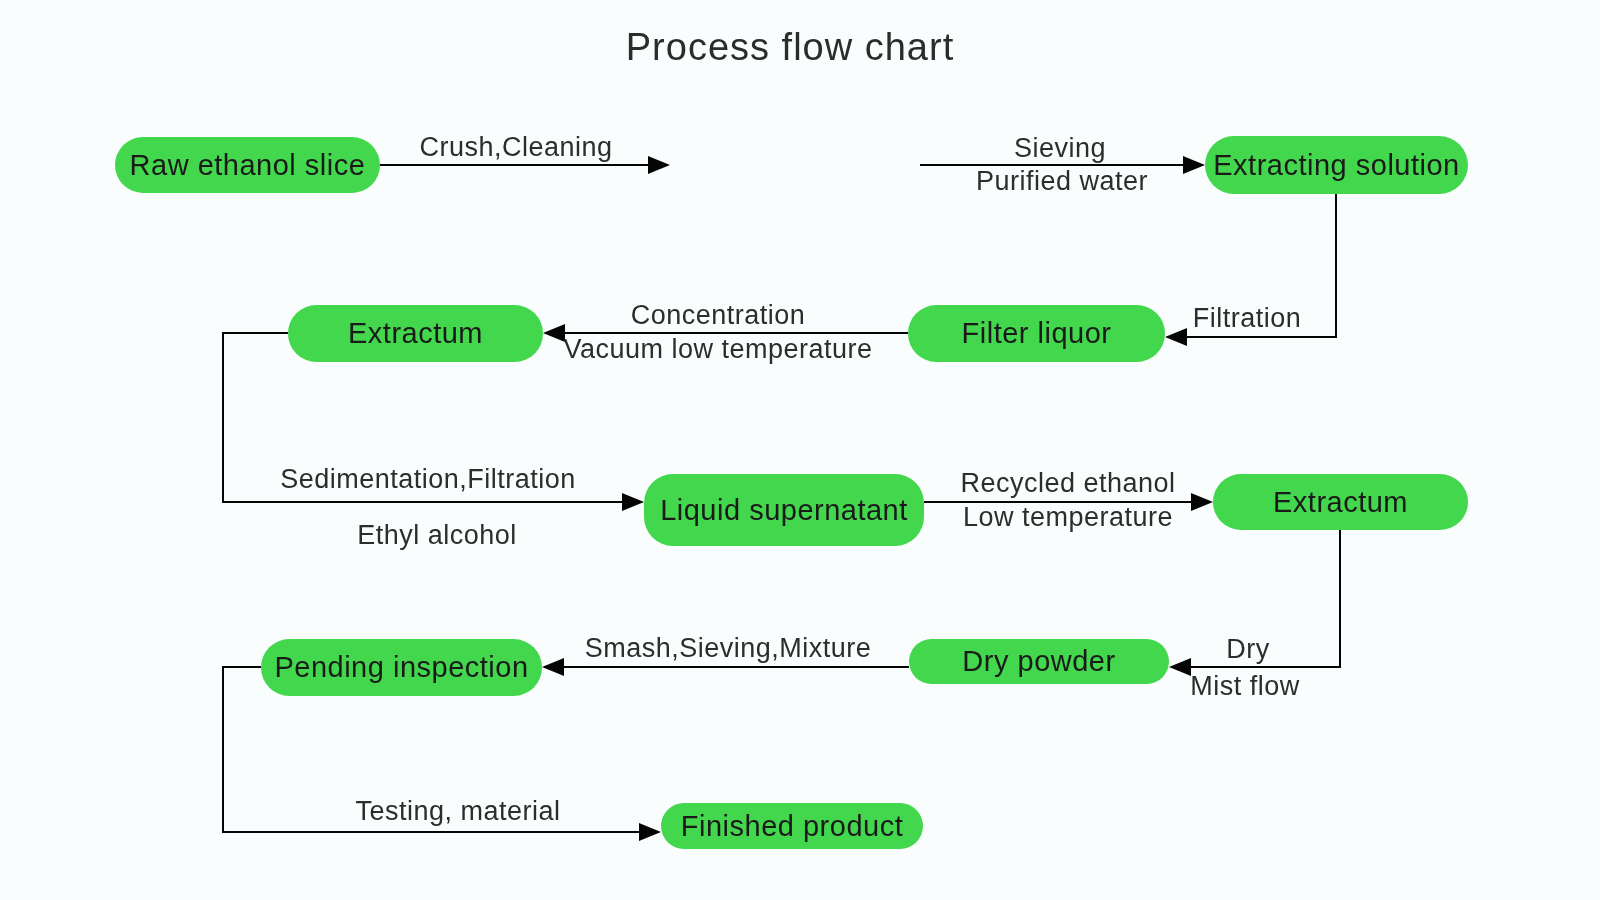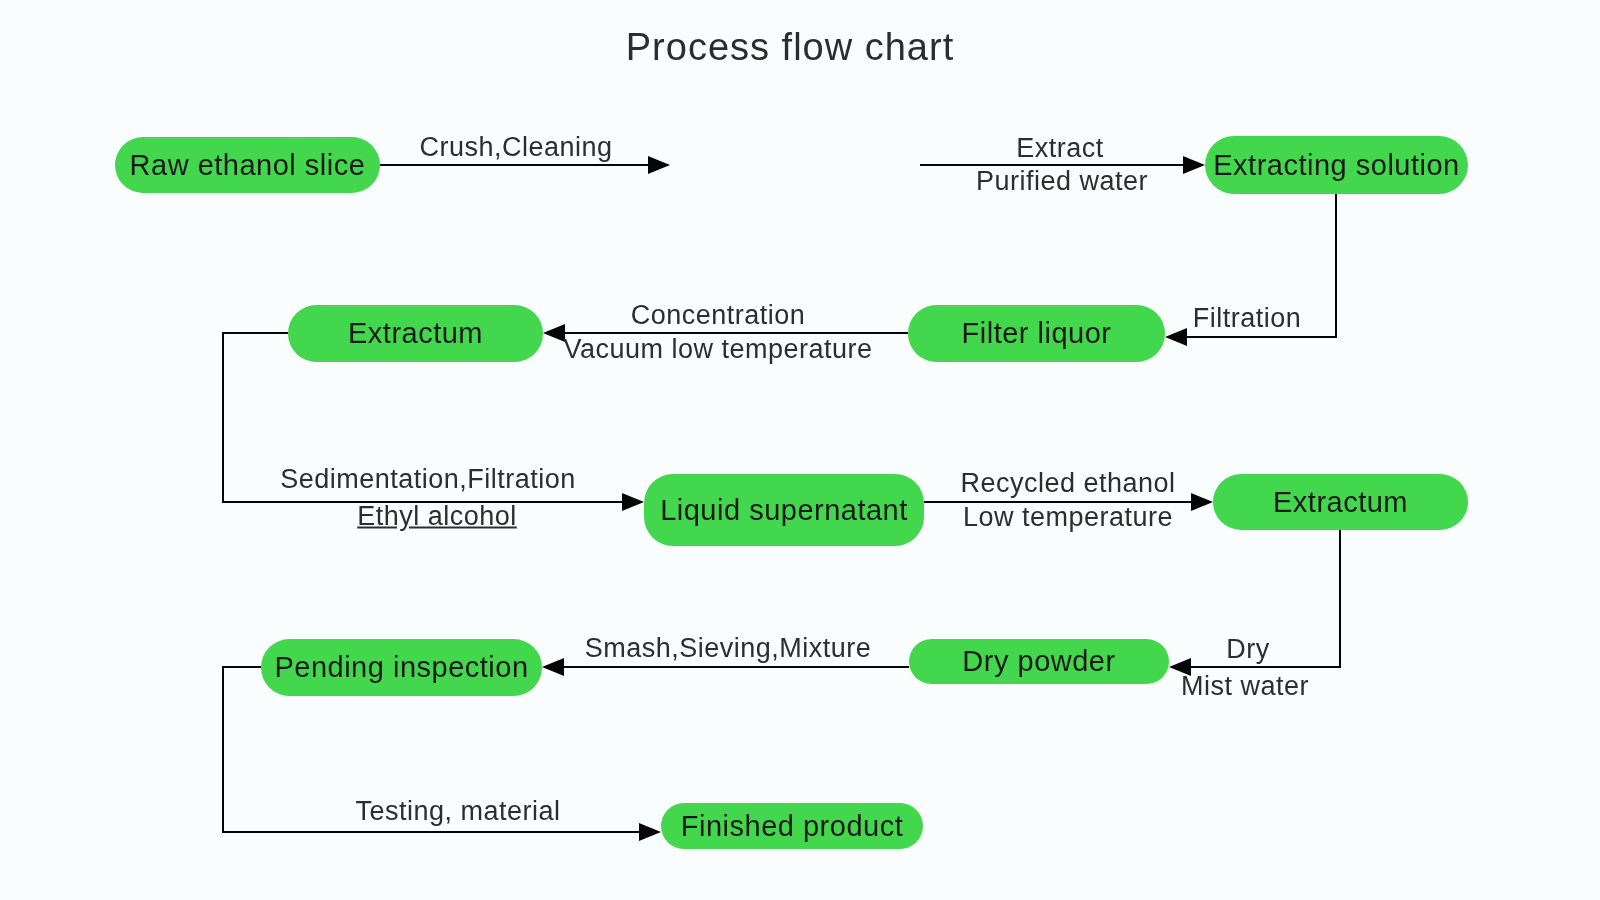--- a/index.html
+++ b/index.html
@@ -80,31 +80,31 @@
       <polyline points="920,165 1203,165" marker-end="url(#arrow)"></polyline>
       <polyline points="1336,194 1336,337 1167,337" marker-end="url(#arrow)"></polyline>
       <polyline points="908,333 545,333" marker-end="url(#arrow)"></polyline>
       <polyline points="288,333 223,333 223,502 642,502" marker-end="url(#arrow)"></polyline>
       <polyline points="924,502 1211,502" marker-end="url(#arrow)"></polyline>
       <polyline points="1340,530 1340,667 1171,667" marker-end="url(#arrow)"></polyline>
       <polyline points="909,667 544,667" marker-end="url(#arrow)"></polyline>
       <polyline points="261,667 223,667 223,832 659,832" marker-end="url(#arrow)"></polyline>
     </svg>
 <div class="edge-label" style="left: 516px; top: 147px;">Crush,Cleaning</div>
-    <div class="edge-label" style="left: 1060px; top: 148px;">Extract</div>
+    <div class="edge-label" style="left: 1060px; top: 148px;">Sieving</div>
     <div class="edge-label" style="left: 1062px; top: 181px;">Purified water</div>
     <div class="edge-label" style="left: 1247px; top: 318px;">Filtration</div>
     <div class="edge-label" style="left: 718px; top: 315px;">Concentration</div>
     <div class="edge-label" style="left: 718px; top: 349px;">Vacuum low temperature</div>
     <div class="edge-label" style="left: 428px; top: 479px;">Sedimentation,Filtration</div>
-    <div class="edge-label" style="left: 437px; top: 516px; text-decoration: underline;">Ethyl alcohol</div>
+    <div class="edge-label" style="left: 437px; top: 535px;">Ethyl alcohol</div>
     <div class="edge-label" style="left: 1068px; top: 483px;">Recycled ethanol</div>
     <div class="edge-label" style="left: 1068px; top: 517px;">Low temperature</div>
     <div class="edge-label" style="left: 1248px; top: 649px;">Dry</div>
-    <div class="edge-label" style="left: 1245px; top: 686px;">Mist water</div>
+    <div class="edge-label" style="left: 1245px; top: 686px;">Mist flow</div>
     <div class="edge-label" style="left: 728px; top: 648px;">Smash,Sieving,Mixture</div>
     <div class="edge-label" style="left: 458px; top: 811px;">Testing, material</div>
     <div class="node" style="left: 115px; top: 137px; width: 265px; height: 56px;">
       <span>Raw ethanol slice</span>
     </div>
     <div class="node" style="left: 1205px; top: 136px; width: 263px; height: 58px;">
       <span>Extracting solution</span>
     </div>
     <div class="node" style="left: 908px; top: 305px; width: 257px; height: 57px;">
       <span>Filter liquor</span>

